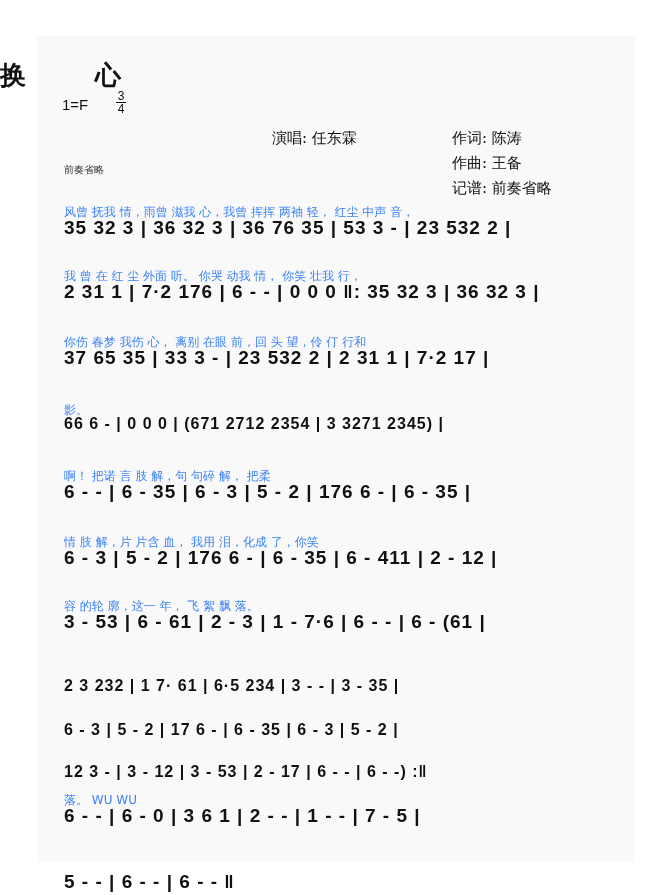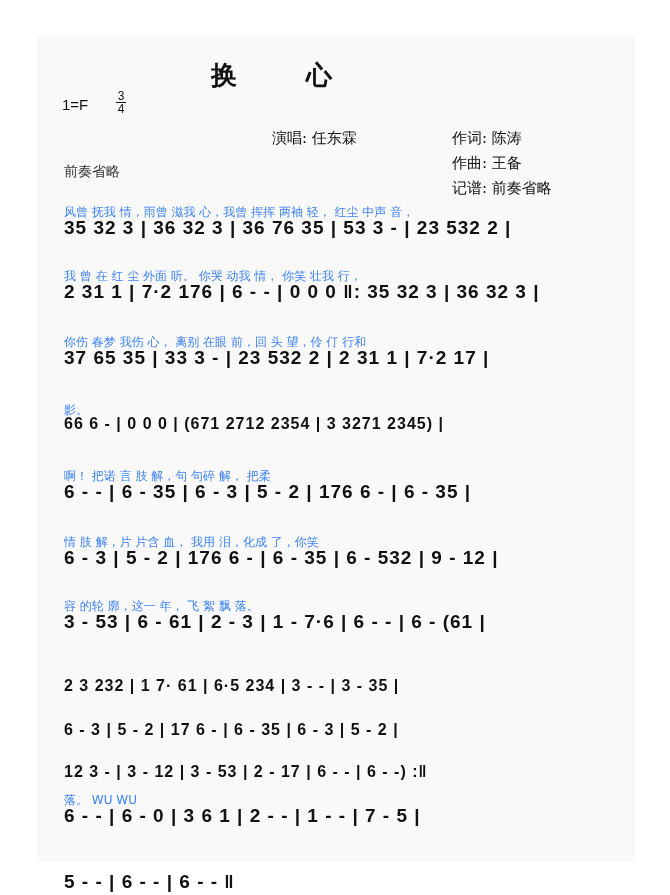--- a/index.html
+++ b/index.html
@@ -1,23 +1,23 @@
 <!DOCTYPE html>
 <html><head>
 <meta charset="utf-8">
 <style>
   html, body { margin:0; padding:0; background:#ffffff; }
   body { width:670px; height:895px; position:relative; overflow:hidden; font-family:"DejaVu Sans", sans-serif; color:#111; }
   .paper { position:absolute; left:37px; top:36px; width:598px; height:826px; background:#f9f9f9; }
-  .title { position:absolute; left:0; width:573px; top:58px; text-align:center; font-size:26px; font-weight:bold; letter-spacing:30px; font-family:"DejaVu Serif", serif; }
+  .title { position:absolute; left:0; width:573px; top:58px; text-align:left; font-size:26px; font-weight:bold; letter-spacing:30px; font-family:"DejaVu Serif", serif; }
   .key { position:absolute; left:62px; top:96px; font-size:15px; font-family:"Liberation Sans", sans-serif; }
   .frac { position:absolute; left:116px; top:90px; font-size:12px; line-height:12px; text-align:center; font-family:"Liberation Sans", sans-serif; }
   .frac .bar { border-top:1px solid #111; width:10px; margin:0 auto; }
   .meta { position:absolute; font-size:15px; font-family:"DejaVu Serif", serif;margin-top:33px; }
-  .prelude { position:absolute; left:64px; top:163px; font-size:14px; color:#333; }
+  .prelude { position:absolute; left:64px; top:163px; font-size:10px; color:#333; }
   .row { position:absolute; left:64px; width:540px; }
   .notes { position:absolute; left:0; top:0; height:24px; white-space:nowrap; font-family:Liberation Sans, sans-serif; font-weight:bold; font-size:19px; letter-spacing:1px;margin-top:41px; }
   .lyrics { position:absolute; left:0; top:28px; white-space:nowrap; font-size:12px; color:#3b82f6; }
   .small .notes { font-size:16px; }
 </style>
 </head>
 <body>
 
 <div class="paper"></div>
 
@@ -48,21 +48,21 @@
 </div>
 <div class="row small" style="top:374px;">
   <div class="notes">66 6 - | 0 0 0 | (671 2712 2354 | 3 3271 2345) |</div>
   <div class="lyrics">影。</div>
 </div>
 <div class="row" style="top:440px;">
   <div class="notes">6 - - | 6 - 35 | 6 - 3 | 5 - 2 | 176 6 - | 6 - 35 |</div>
   <div class="lyrics">啊！  把诺 言 肢 解，句 句碎 解，  把柔</div>
 </div>
 <div class="row" style="top:506px;">
-  <div class="notes">6 - 3 | 5 - 2 | 176 6 - | 6 - 35 | 6 - 532 | 9 - 12 |</div>
+  <div class="notes">6 - 3 | 5 - 2 | 176 6 - | 6 - 35 | 6 - 411 | 2 - 12 |</div>
   <div class="lyrics">情 肢 解，片 片含 血， 我用 泪，化成 了，你笑</div>
 </div>
 <div class="row" style="top:570px;">
   <div class="notes">3 - 53 | 6 - 61 | 2 - 3 | 1 - 7·6 | 6 - - | 6 - (61 |</div>
   <div class="lyrics">容 的轮 廓，这一 年， 飞 絮 飘 落。</div>
 </div>
 <div class="row small" style="top:636px;">
   <div class="notes">2 3 232 | 1 7· 61 | 6·5 234 | 3 - - | 3 - 35 |</div>
 </div>
 <div class="row small" style="top:680px;">

